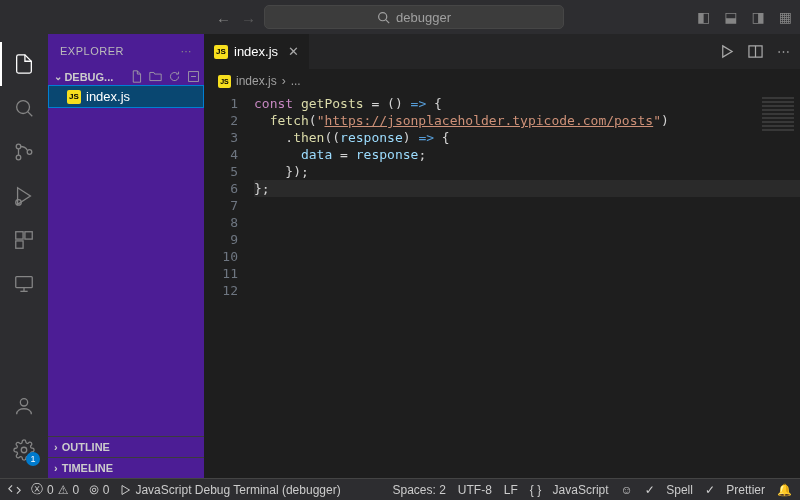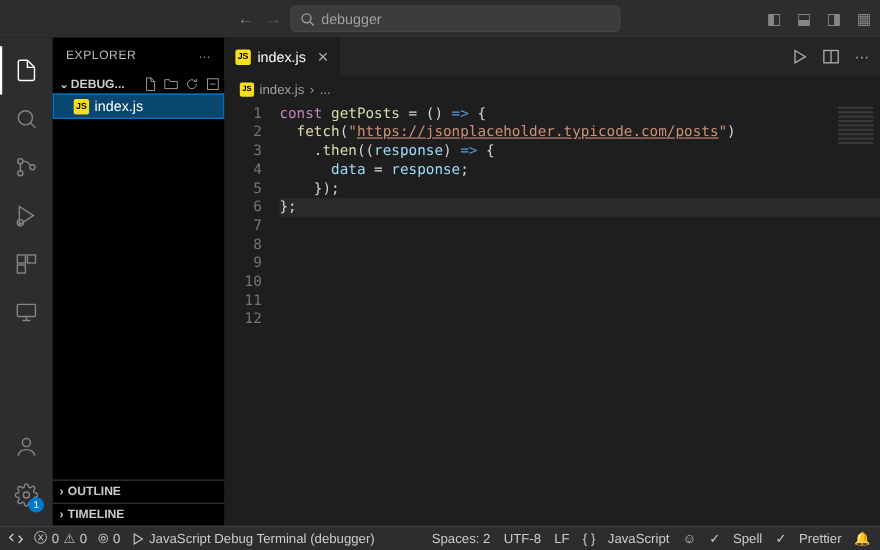--- a/index.html
+++ b/index.html
@@ -28,20 +28,21 @@
   flex: 0 0 300px;
   height: 24px;
   background: #3c3c3c;
   border: 1px solid #464646;
   border-radius: 5px;
   display: flex;
   align-items: center;
   padding: 0 8px;
   color: #a0a0a0;
   gap: 6px;
+  justify-content: center;
 }
 .layout-icons { margin-left: auto; display: flex; gap: 14px; color: #858585; }
 .layout-icons span { font-size: 14px; cursor: pointer; }
 .main { flex: 1; display: flex; overflow: hidden; }
 .activitybar {
   width: 48px;
   background: #2d2d30;
   display: flex;
   flex-direction: column;
   align-items: center;
@@ -60,21 +61,21 @@
 .activity-bottom { margin-top: auto; margin-bottom: 6px; }
 .badge {
   position: absolute; bottom: 6px; right: 8px;
   background: #007acc; color: #fff; border-radius: 8px;
   font-size: 9px; min-width: 14px; height: 14px;
   display: flex; align-items: center; justify-content: center;
   padding: 0 3px;
 }
 .sidebar {
   width: 156px;
-  background: #000000;
+  background: #4c1d95;
   display: flex; flex-direction: column;
 }
 .sidebar-header {
   height: 34px; display: flex; align-items: center;
   padding: 0 12px; font-size: 11px; color: #bbbbbb;
   letter-spacing: 0.5px; justify-content: space-between;
 }
 .sidebar-header .dots { color: #888; cursor: pointer; }
 .folder-row {
   display: flex; align-items: center; padding: 2px 4px 2px 6px;

